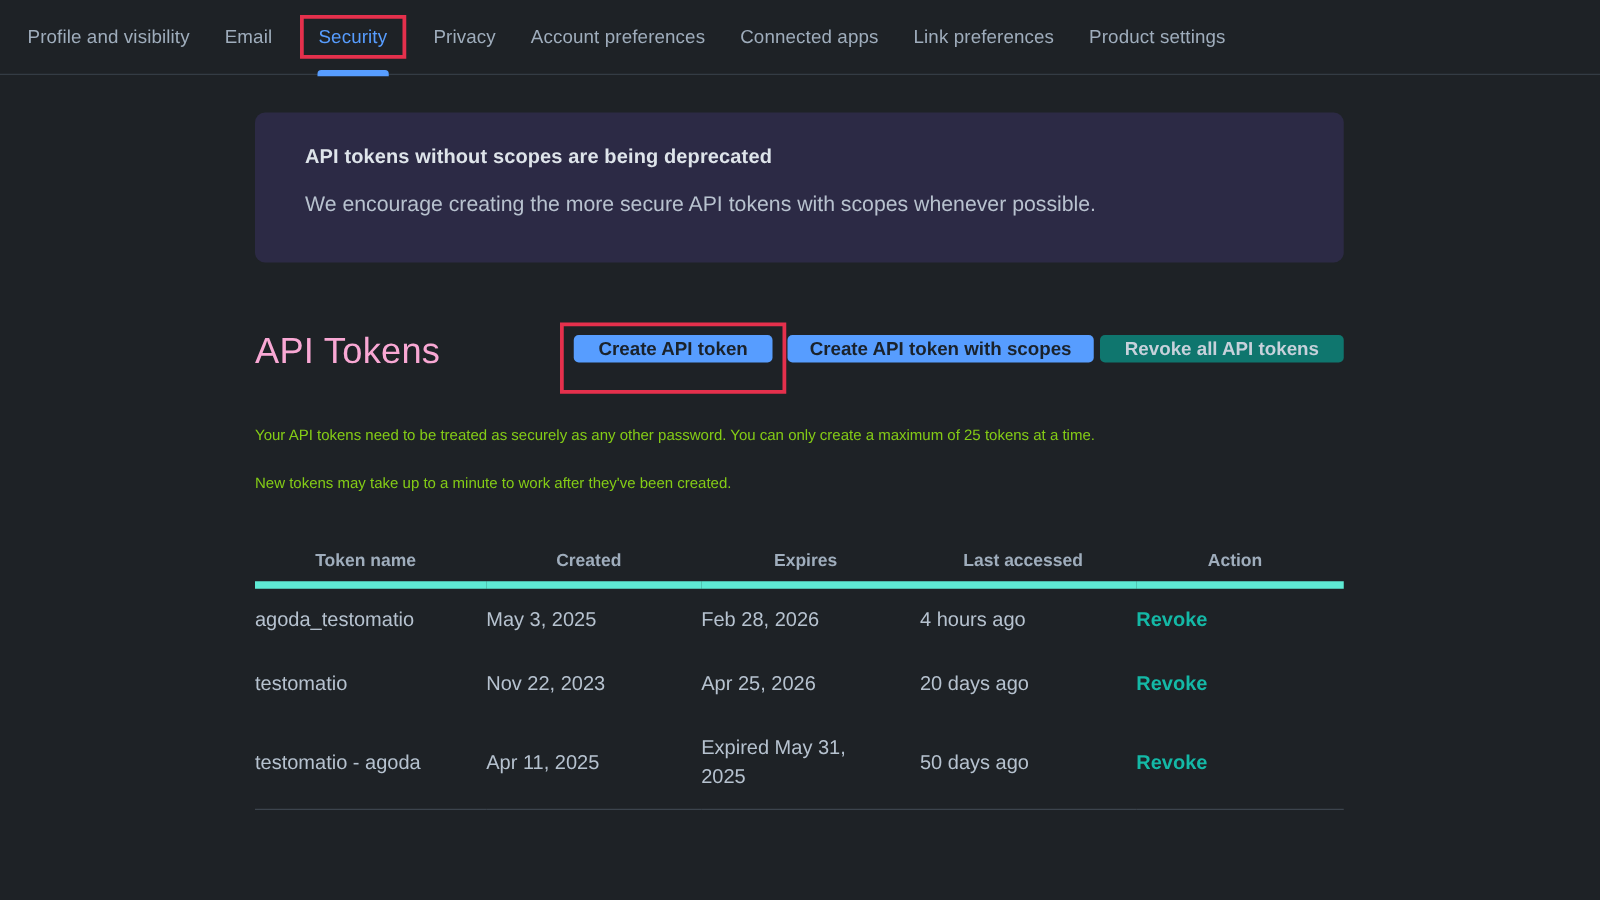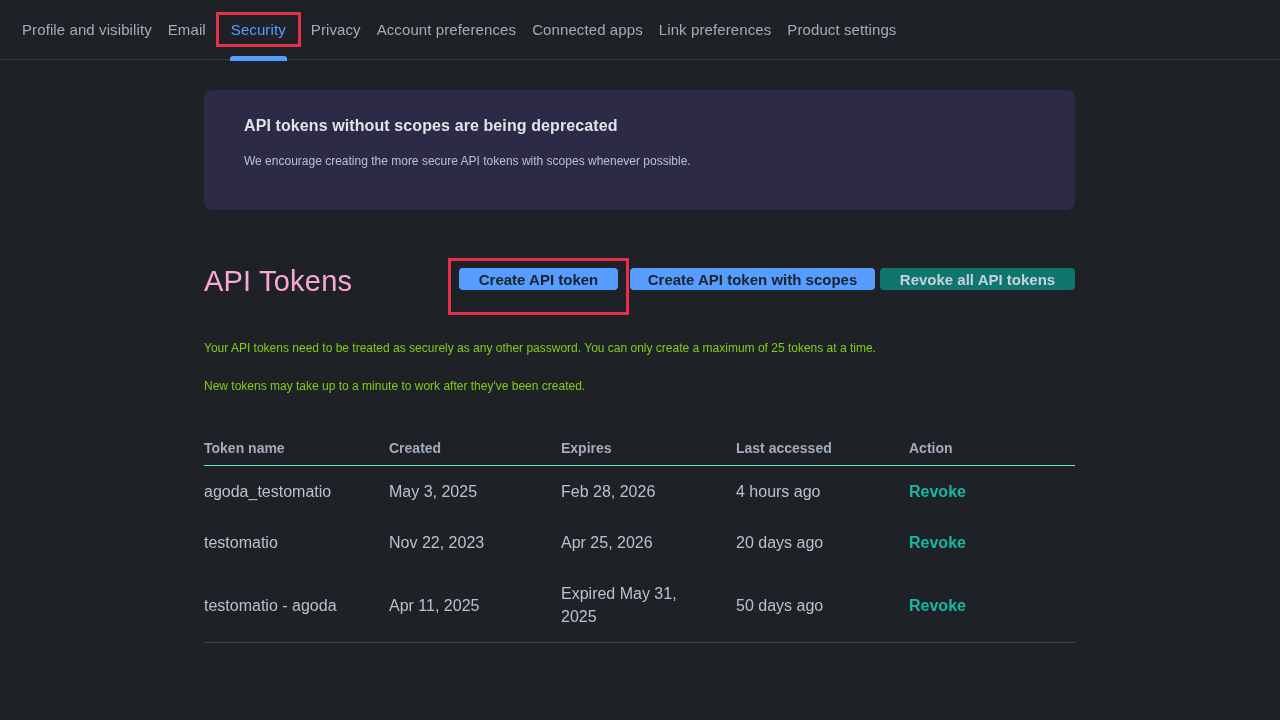--- a/index.html
+++ b/index.html
@@ -9,21 +9,21 @@
     font-family:"Liberation Sans", sans-serif;
     overflow:hidden;
     color:#B6C2CF;
   }
 
   
   .topnav {
     height:60px;
     display:flex;
     align-items:center;
-    gap:16px;
+    gap:28px;
     padding-left:22px;
     border-bottom:1px solid #343C44;
     position:relative;
   }
   .nav-item {
     font-size:15px;
     font-weight:500;
     color:#9FADBC;
     white-space:nowrap;
     cursor:pointer;
@@ -50,21 +50,21 @@
   .content { margin-left:204px; width:871px; }
 
   .banner {
     margin-top:30px;
     height:120px;
     background:#2C2A45;
     border-radius:8px;
     padding:27px 40px;
   }
   .banner-title { font-size:16px; font-weight:700; color:#DEE4EA; letter-spacing:.1px; }
-  .banner-text  { margin-top:19px; font-size:12px; color:#B8C2CF; }
+  .banner-text  { margin-top:19px; font-size:17px; color:#B8C2CF; }
 
   .section-header { position:relative; height:60px; margin-top:45px; }
   .page-title {
     position:absolute; left:0; top:10px;
     font-size:29px; font-weight:500; color:#f9a8d4; letter-spacing:.2px;
   }
   .btn {
     position:absolute; top:13px; height:22px;
     display:flex; align-items:center; justify-content:center;
     border:none; border-radius:4px;
@@ -89,26 +89,26 @@
   .desc-2 { margin-top:15px; }
 
   
   table.tokens {
     margin-top:34px;
     width:871px;
     border-collapse:collapse;
     table-layout:fixed;
   }
   .tokens th {
-    text-align:left;
+    text-align:center;
     font-size:14px;
     font-weight:700;
     color:#9FADBC;
     padding:8px 8px 9px 0;
-    border-bottom:1px solid #5eead4;
+    border-bottom:6px solid #5eead4;
     margin-left:12px;
   }
   .tokens td {
     font-size:16px;
     color:#B6C2CF;
     line-height:23px;
     padding:14px 8px 14px 0;
     vertical-align:middle;
   }
   .tokens tr:last-child td { border-bottom:1px solid #3C444D; }

